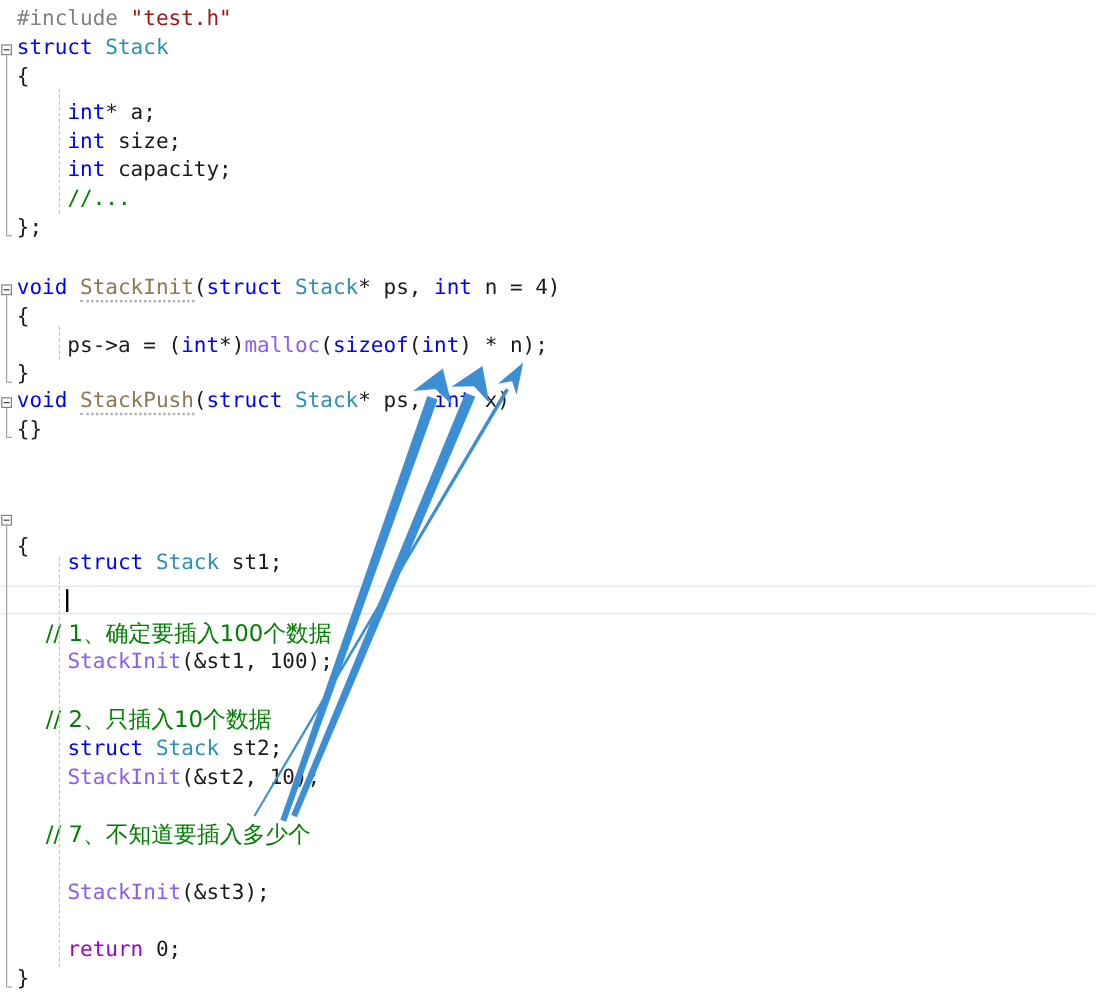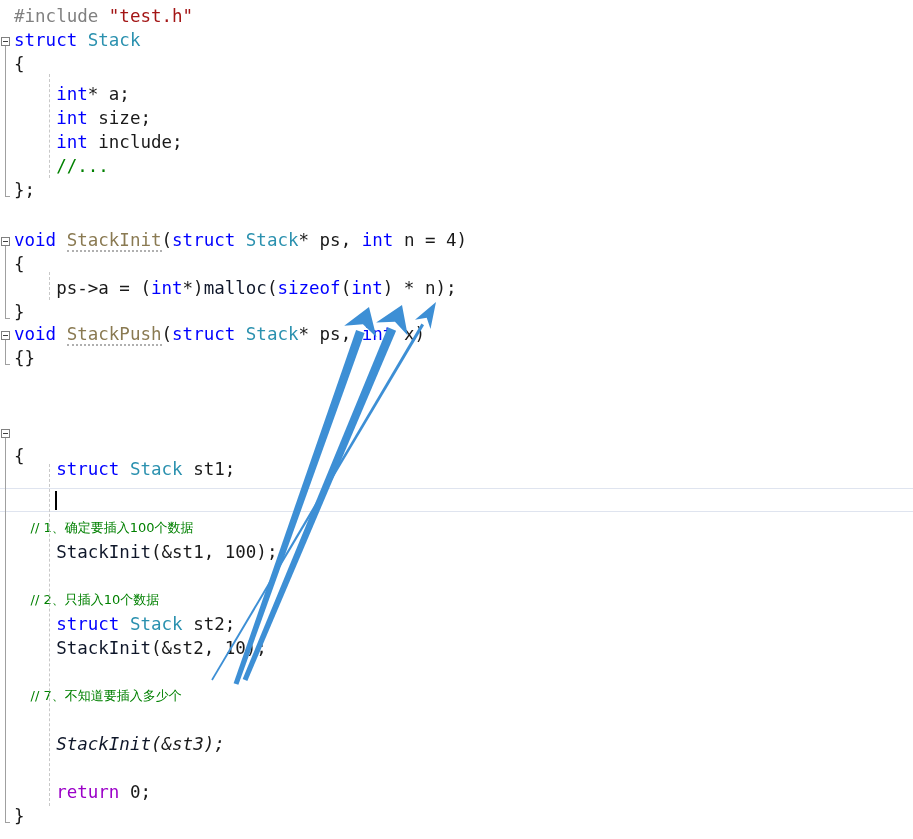--- a/index.html
+++ b/index.html
@@ -44,28 +44,28 @@
     left: 14px;
     top: 0;
     white-space: pre;
   }
 
   
   .tok-pre      { color: #808080; }
   .tok-string   { color: #a31515; }
   .tok-key      { color: #0000ff; }
   .tok-type     { color: #2b91af; }
-  .tok-fn       { color: #0f172a; text-align: right; }
+  .tok-fn       { color: #8b5cf6; text-align: right; }
   .tok-fn-err   { color: #8a7a52; border-bottom: 2px dotted #b0b0b0; }
   .tok-plain    { color: #1a1a1a; }
   .tok-comment  { color: #008000; }
   .tok-ctrl     { color: #9b00c8; }
 
   
-  .cjk { font-family: "DejaVu Sans", "Liberation Sans", sans-serif; font-size: 13px; }
+  .cjk { font-family: "DejaVu Sans", "Liberation Sans", sans-serif; font-size: 19px; }
 
   
   .fold-box {
     position: absolute;
     width: 9px; height: 9px;
     border: 1px solid #808080;
     background: #ffffff;
     box-sizing: border-box;
   }
   .fold-box::before {
@@ -125,21 +125,21 @@
 
   <div class="current-line" id="current-line" style="top: 488px;"></div>
   <div class="caret" id="caret" style="top: 491px; left: 55px;"></div>
 
   <div class="code-surface" id="code-surface">
       <div class="code-line" style="top: 4px;"><span class="code-text" style="left: 14px;"><span class="tok-pre">#include </span><span class="tok-string">"test.h"</span></span></div>
       <div class="code-line" style="top: 28px;"><span class="code-text" style="left: 14px;"><span class="tok-key">struct </span><span class="tok-type">Stack</span></span></div>
       <div class="code-line" style="top: 52px;"><span class="code-text" style="left: 14px;"><span class="tok-plain">{</span></span></div>
       <div class="code-line" style="top: 82px;"><span class="code-text" style="left: 14px;"><span class="tok-plain">    </span><span class="tok-key">int</span><span class="tok-plain">* a;</span></span></div>
       <div class="code-line" style="top: 106px;"><span class="code-text" style="left: 14px;"><span class="tok-plain">    </span><span class="tok-key">int</span><span class="tok-plain"> size;</span></span></div>
-      <div class="code-line" style="top: 130px;"><span class="code-text" style="left: 14px;"><span class="tok-plain">    </span><span class="tok-key">int</span><span class="tok-plain"> include;</span></span></div>
+      <div class="code-line" style="top: 130px;"><span class="code-text" style="left: 14px;"><span class="tok-plain">    </span><span class="tok-key">int</span><span class="tok-plain"> capacity;</span></span></div>
       <div class="code-line" style="top: 154px;"><span class="code-text" style="left: 14px;"><span class="tok-plain">    </span><span class="tok-comment">//...</span></span></div>
       <div class="code-line" style="top: 178px;"><span class="code-text" style="left: 14px;"><span class="tok-plain">};</span></span></div>
       <div class="code-line" style="top: 202px;"><span class="code-text" style="left: 14px;"></span></div>
       <div class="code-line" style="top: 228px;"><span class="code-text" style="left: 14px;"><span class="tok-key">void </span><span class="tok-fn-err">StackInit</span><span class="tok-plain">(</span><span class="tok-key">struct </span><span class="tok-type">Stack</span><span class="tok-plain">* ps, </span><span class="tok-key">int</span><span class="tok-plain"> n = 4)</span></span></div>
       <div class="code-line" style="top: 252px;"><span class="code-text" style="left: 14px;"><span class="tok-plain">{</span></span></div>
       <div class="code-line" style="top: 276px;"><span class="code-text" style="left: 14px;"><span class="tok-plain">    ps-&gt;a = (</span><span class="tok-key">int</span><span class="tok-plain">*)</span><span class="tok-fn">malloc</span><span class="tok-plain">(</span><span class="tok-key">sizeof</span><span class="tok-plain">(</span><span class="tok-key">int</span><span class="tok-plain">) * n);</span></span></div>
       <div class="code-line" style="top: 300px;"><span class="code-text" style="left: 14px;"><span class="tok-plain">}</span></span></div>
       <div class="code-line" style="top: 322px;"><span class="code-text" style="left: 14px;"><span class="tok-key">void </span><span class="tok-fn-err">StackPush</span><span class="tok-plain">(</span><span class="tok-key">struct </span><span class="tok-type">Stack</span><span class="tok-plain">* ps, </span><span class="tok-key">int</span><span class="tok-plain"> x)</span></span></div>
       <div class="code-line" style="top: 346px;"><span class="code-text" style="left: 14px;"><span class="tok-plain">{}</span></span></div>
       <div class="code-line" style="top: 370px;"><span class="code-text" style="left: 14px;"></span></div>
@@ -148,21 +148,21 @@
       <div class="code-line" style="top: 457px; padding-left: 33px;"><span class="code-text" style="left: 14px;"><span class="tok-plain">    </span><span class="tok-key">struct </span><span class="tok-type">Stack</span><span class="tok-plain"> st1;</span></span></div>
       <div class="code-line" style="top: 492px;"><span class="code-text" style="left: 14px;"></span></div>
       <div class="code-line" style="top: 516px;"><span class="code-text cjk" style="left: 14px;"><span class="tok-comment">    // 1、确定要插入100个数据</span></span></div>
       <div class="code-line" style="top: 540px;"><span class="code-text" style="left: 14px;"><span class="tok-plain">    </span><span class="tok-fn">StackInit</span><span class="tok-plain">(&amp;st1, 100);</span></span></div>
       <div class="code-line" style="top: 564px;"><span class="code-text" style="left: 14px;"></span></div>
       <div class="code-line" style="top: 588px;"><span class="code-text cjk" style="left: 14px;"><span class="tok-comment">    // 2、只插入10个数据</span></span></div>
       <div class="code-line" style="top: 612px;"><span class="code-text" style="left: 14px;"><span class="tok-plain">    </span><span class="tok-key">struct </span><span class="tok-type">Stack</span><span class="tok-plain"> st2;</span></span></div>
       <div class="code-line" style="top: 636px;"><span class="code-text" style="left: 14px;"><span class="tok-plain">    </span><span class="tok-fn">StackInit</span><span class="tok-plain">(&amp;st2, 10);</span></span></div>
       <div class="code-line" style="top: 660px;"><span class="code-text" style="left: 14px;"></span></div>
       <div class="code-line" style="top: 684px;"><span class="code-text cjk" style="left: 14px;"><span class="tok-comment">    // 7、不知道要插入多少个</span></span></div>
-      <div class="code-line" style="top: 732px; font-style: italic;"><span class="code-text" style="left: 14px;"><span class="tok-plain">    </span><span class="tok-fn">StackInit</span><span class="tok-plain">(&amp;st3);</span></span></div>
+      <div class="code-line" style="top: 732px;"><span class="code-text" style="left: 14px;"><span class="tok-plain">    </span><span class="tok-fn">StackInit</span><span class="tok-plain">(&amp;st3);</span></span></div>
       <div class="code-line" style="top: 756px;"><span class="code-text" style="left: 14px;"></span></div>
       <div class="code-line" style="top: 780px;"><span class="code-text" style="left: 14px;"><span class="tok-plain">    </span><span class="tok-ctrl">return</span><span class="tok-plain"> 0;</span></span></div>
       <div class="code-line" style="top: 804px;"><span class="code-text" style="left: 14px;"><span class="tok-plain">}</span></span></div>
     </div>
 
   <div id="gutter-decor">
       <div class="fold-box" style="left: 1px; top: 37px;"></div>
       <div class="fold-line" style="left: 5px; top: 46px; height: 150px;"></div>
       <div class="fold-foot" style="left: 5px; top: 196px;"></div>
       <div class="indent-guide" style="left: 49px; top: 74px; height: 104px;"></div>

